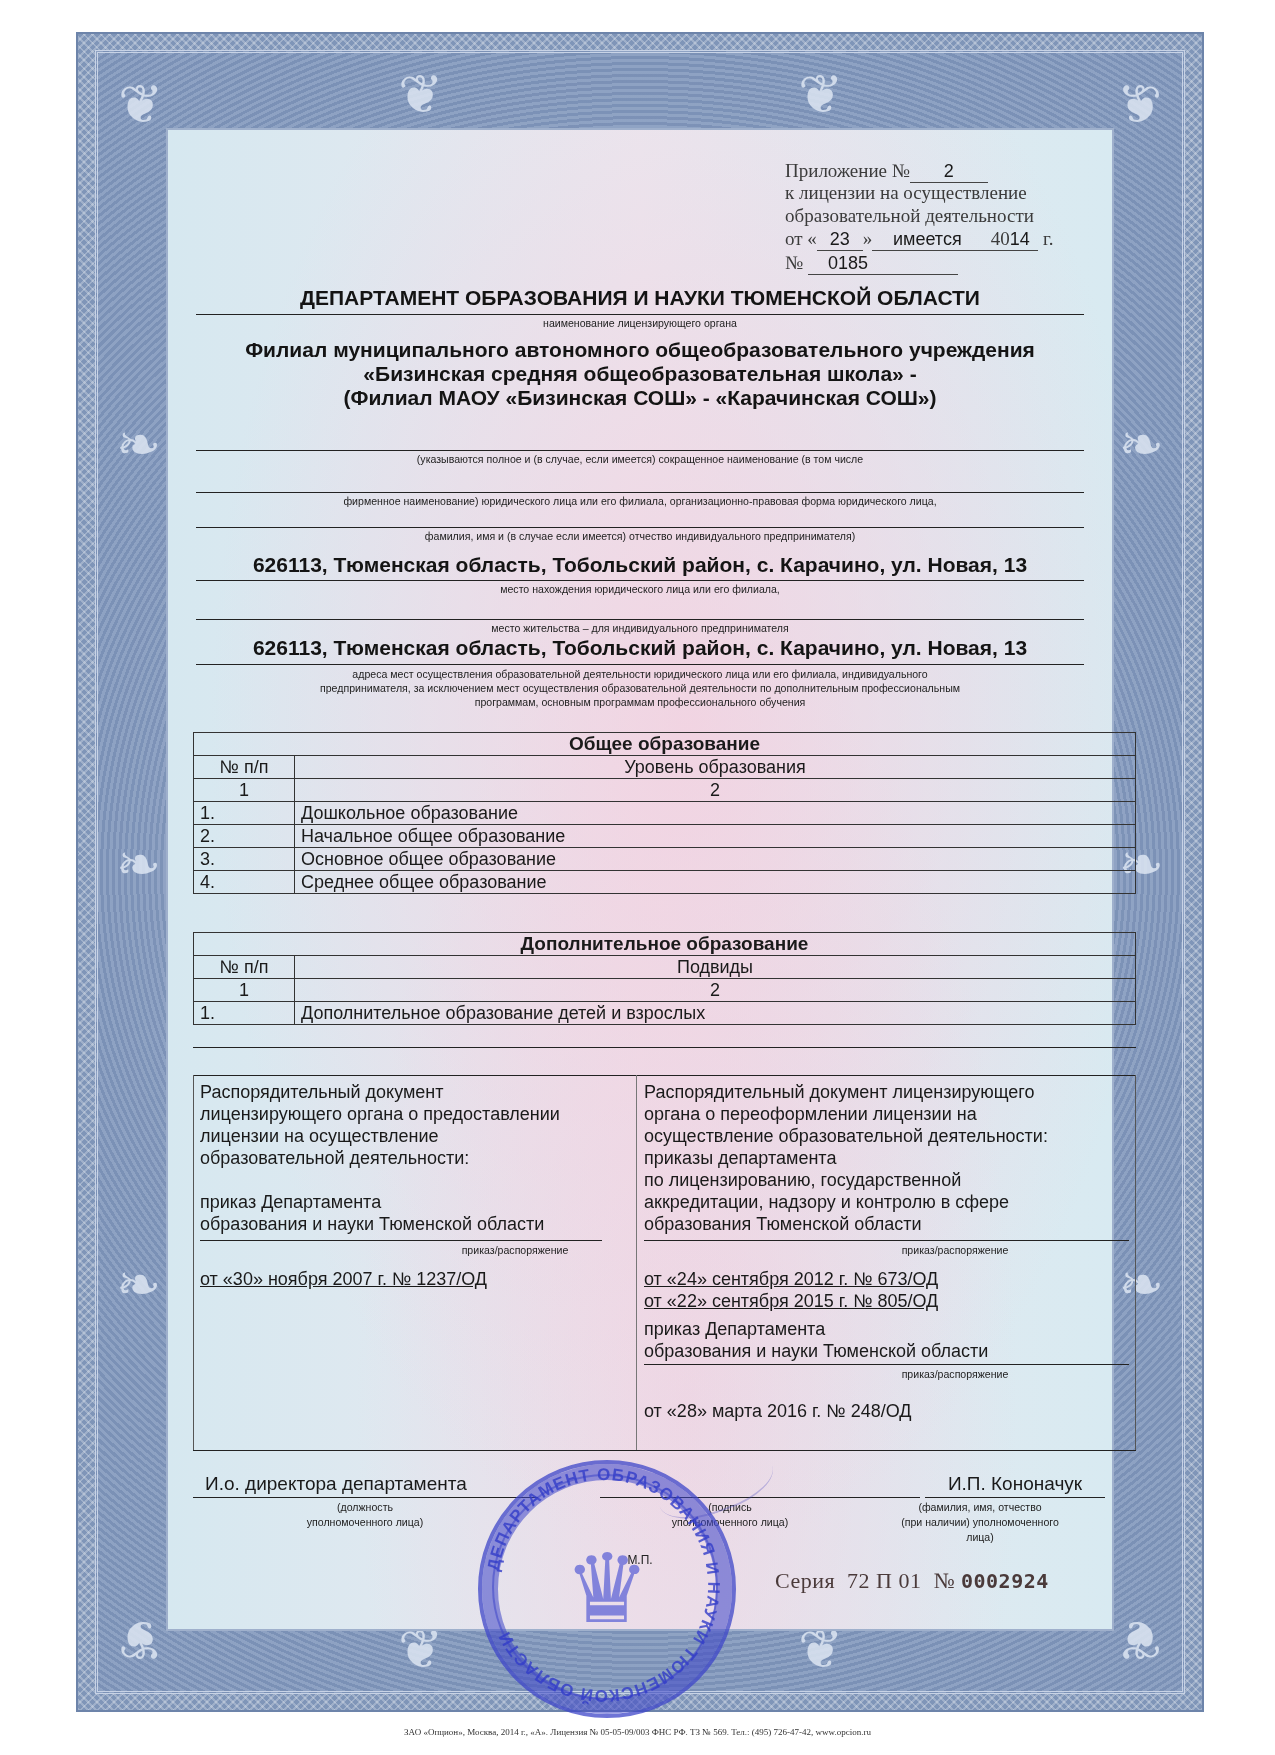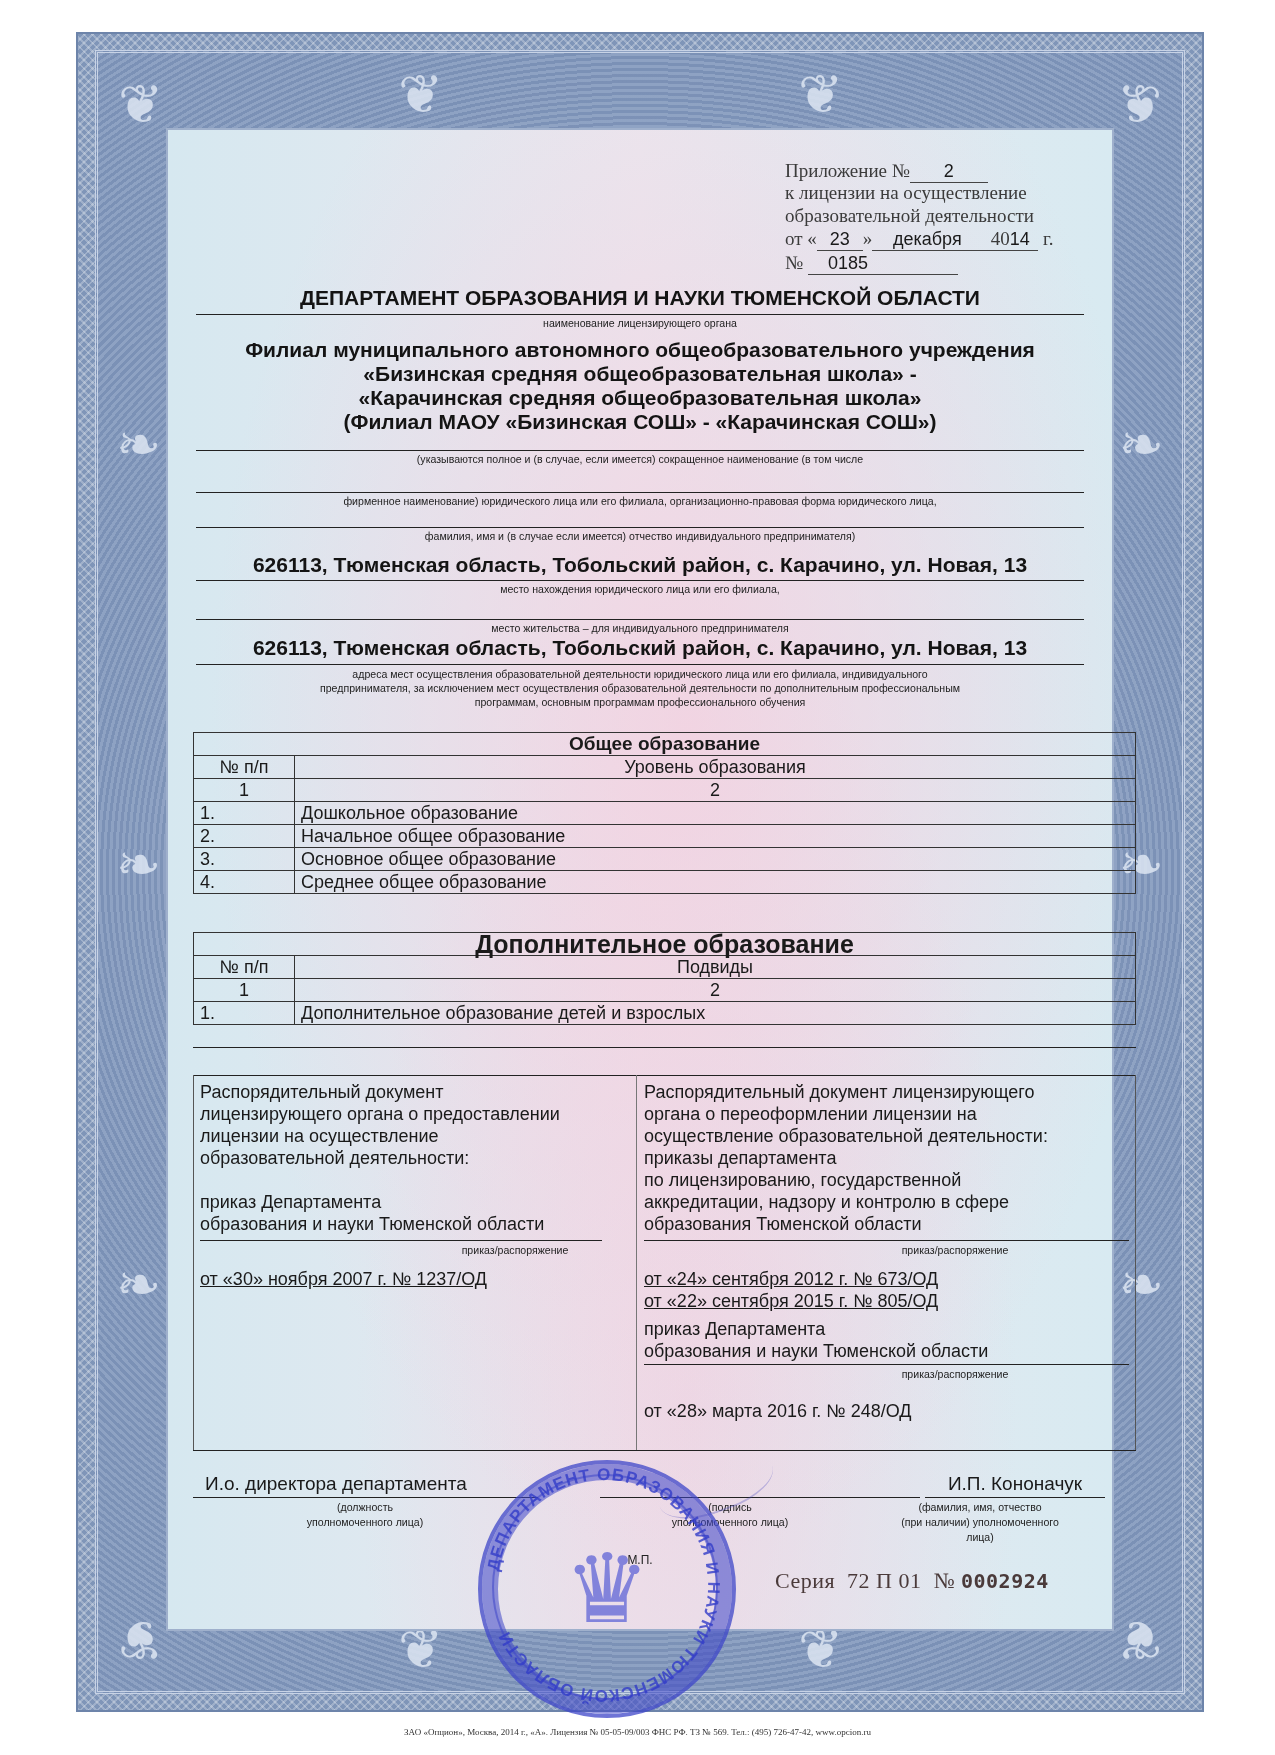--- a/index.html
+++ b/index.html
@@ -102,34 +102,33 @@
   <span class="ornament" style="left:700px;bottom:10px;">❦</span>
 </div>
 <div class="paper"></div>
 
 <div class="abs serif hdr" style="left:785px;top:160px;">
   <span>Приложение №</span><span class="uline fill" style="width:78px;">2</span>
 </div>
 <div class="abs serif hdr" style="left:785px;top:182px;font-family:Liberation Serif, serif;">к лицензии на осуществление</div>
 <div class="abs serif hdr" style="left:785px;top:205px;">образовательной деятельности</div>
 <div class="abs serif hdr" style="left:785px;top:228px;">
-  <span>от «</span><span class="uline fill" style="width:46px;">23</span><span>»</span><span class="uline fill" style="width:110px;">декабря</span><span class="uline" style="width:56px;"><span>40</span><span class="fill">14</span></span> <span>г.</span>
+  <span>от «</span><span class="uline fill" style="width:46px;">23</span><span>»</span><span class="uline fill" style="width:110px;">имеется</span><span class="uline" style="width:56px;"><span>40</span><span class="fill">14</span></span> <span>г.</span>
 </div>
 <div class="abs serif hdr" style="left:785px;top:252px;">
   <span>№</span> <span class="uline fill" style="width:150px;text-align:left;padding-left:20px;box-sizing:border-box;">0185</span>
 </div>
 
 <div class="bold-c" style="left:196px;width:888px;top:286px;font-size:21px;">ДЕПАРТАМЕНТ ОБРАЗОВАНИЯ И НАУКИ ТЮМЕНСКОЙ ОБЛАСТИ</div>
 <div class="rule" style="left:196px;width:888px;top:314px;"></div>
 <div class="caption" style="left:196px;width:888px;top:317px;">наименование лицензирующего органа</div>
 
 <div class="bold-c" style="left:196px;width:888px;top:338px;font-size:21px;line-height:24px;">
   <div>Филиал муниципального автономного общеобразовательного учреждения</div>
   <div>«Бизинская средняя общеобразовательная школа» -</div>
-  <div>«Карачинская средняя общеобразовательная школа»</div>
   <div>(Филиал МАОУ «Бизинская СОШ» - «Карачинская СОШ»)</div>
 </div>
 <div class="rule" style="left:196px;width:888px;top:450px;"></div>
 <div class="caption" style="left:196px;width:888px;top:453px;">(указываются полное и (в случае, если имеется) сокращенное наименование (в том числе</div>
 <div class="rule" style="left:196px;width:888px;top:492px;"></div>
 <div class="caption" style="left:196px;width:888px;top:495px;">фирменное наименование) юридического лица или его филиала, организационно-правовая форма юридического лица,</div>
 <div class="rule" style="left:196px;width:888px;top:527px;"></div>
 <div class="caption" style="left:196px;width:888px;top:530px;">фамилия, имя и (в случае если имеется) отчество индивидуального предпринимателя)</div>
 
 <div class="bold-c" style="left:196px;width:888px;top:553px;font-size:21px;">626113, Тюменская область, Тобольский район, с. Карачино, ул. Новая, 13</div>
@@ -174,21 +173,21 @@
   <tr>
     <td>4.</td>
     <td>Среднее общее образование</td>
   </tr>
 </tbody>
   </table>
 
 <table class="edu" style="left:193px;top:932px;width:943px;">
   <tbody>
       <tr>
-    <td colspan="2" class="c b" style="font-size:25px;">Дополнительное образование</td>
+    <td colspan="2" class="c b" style="font-size:19px;">Дополнительное образование</td>
   </tr>
   <tr>
     <td class="c" style="width:88px;">№ п/п</td>
     <td class="c">Подвиды</td>
   </tr>
   <tr>
     <td class="c">1</td>
     <td class="c">2</td>
   </tr>
   <tr>

